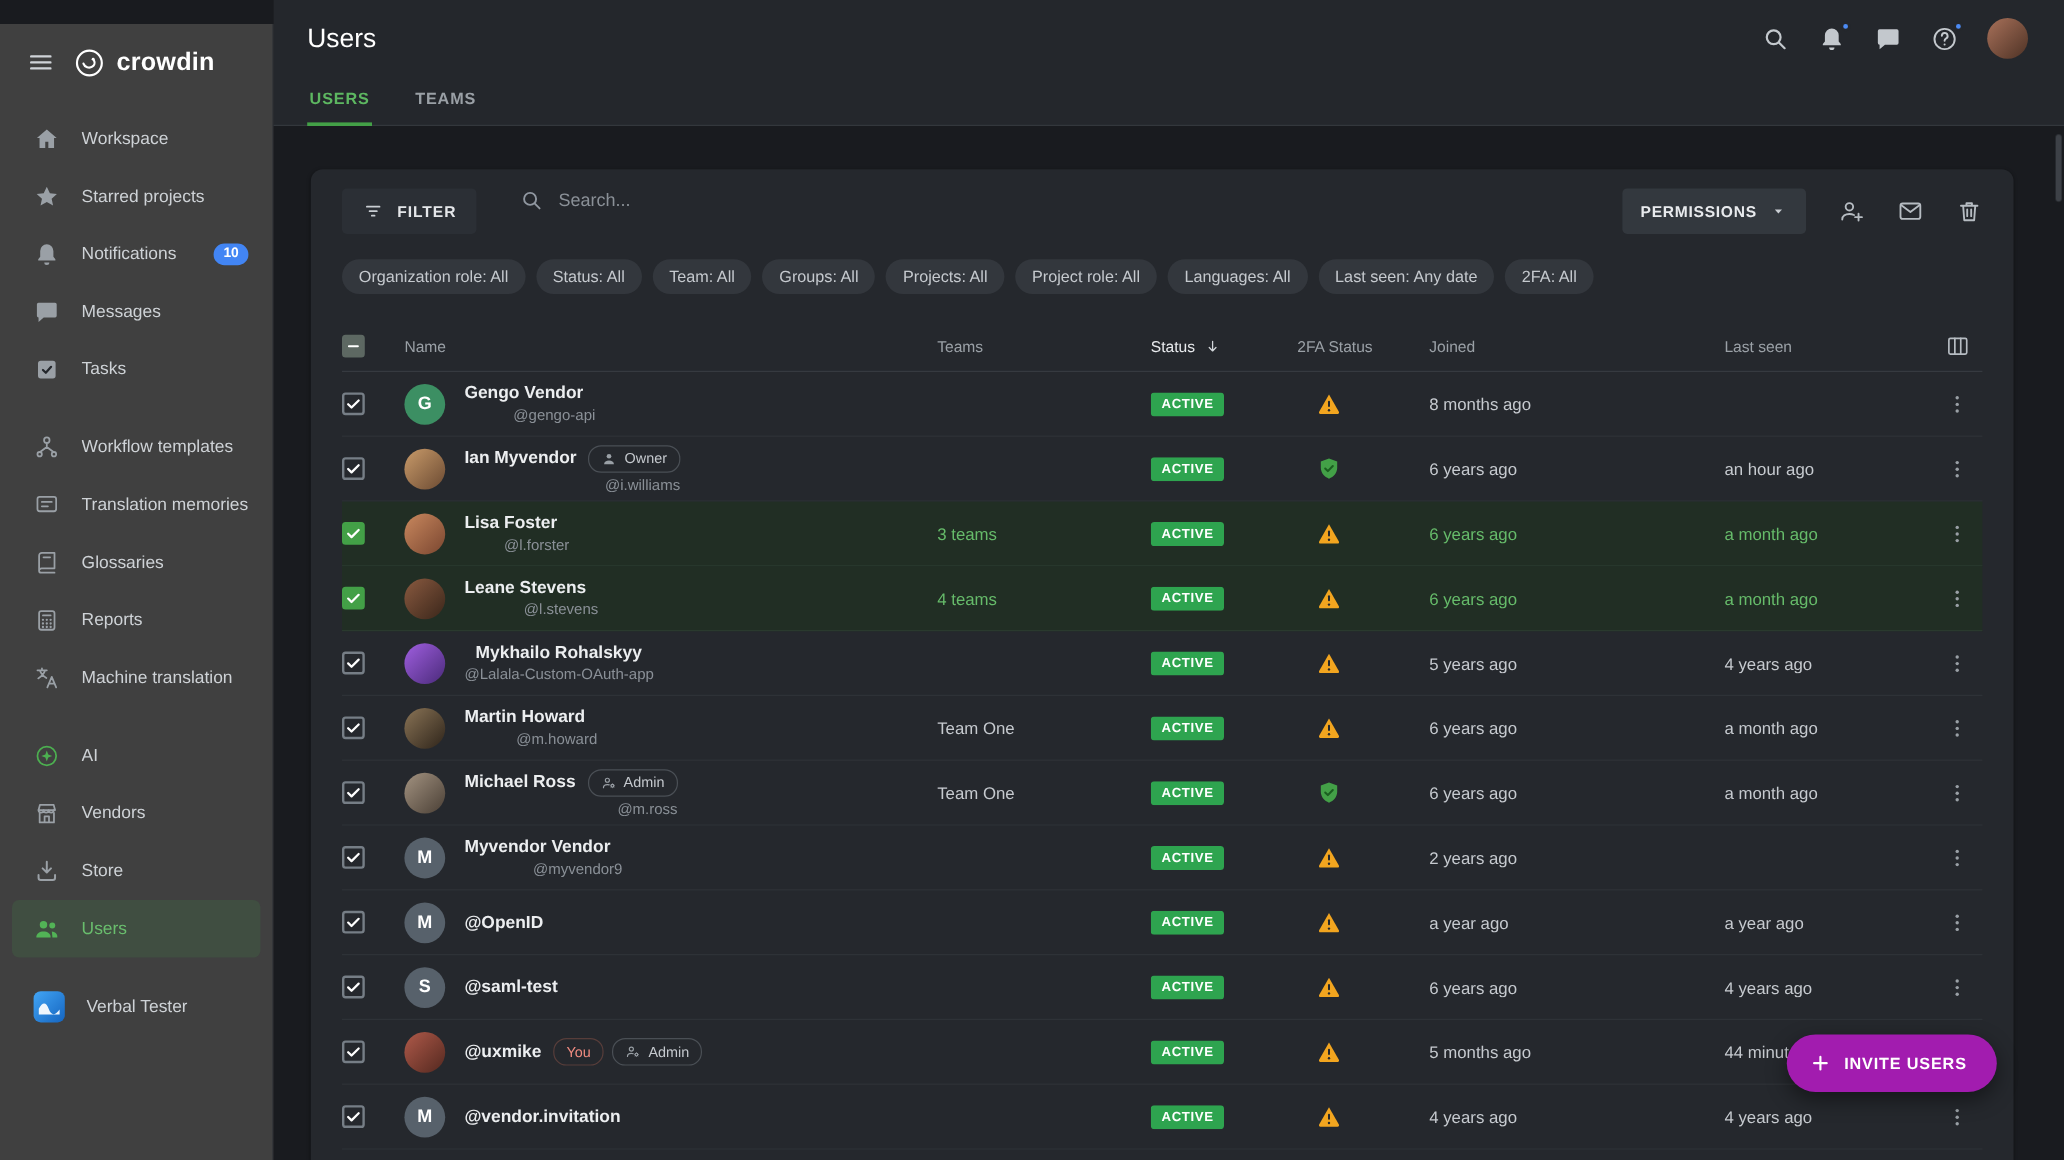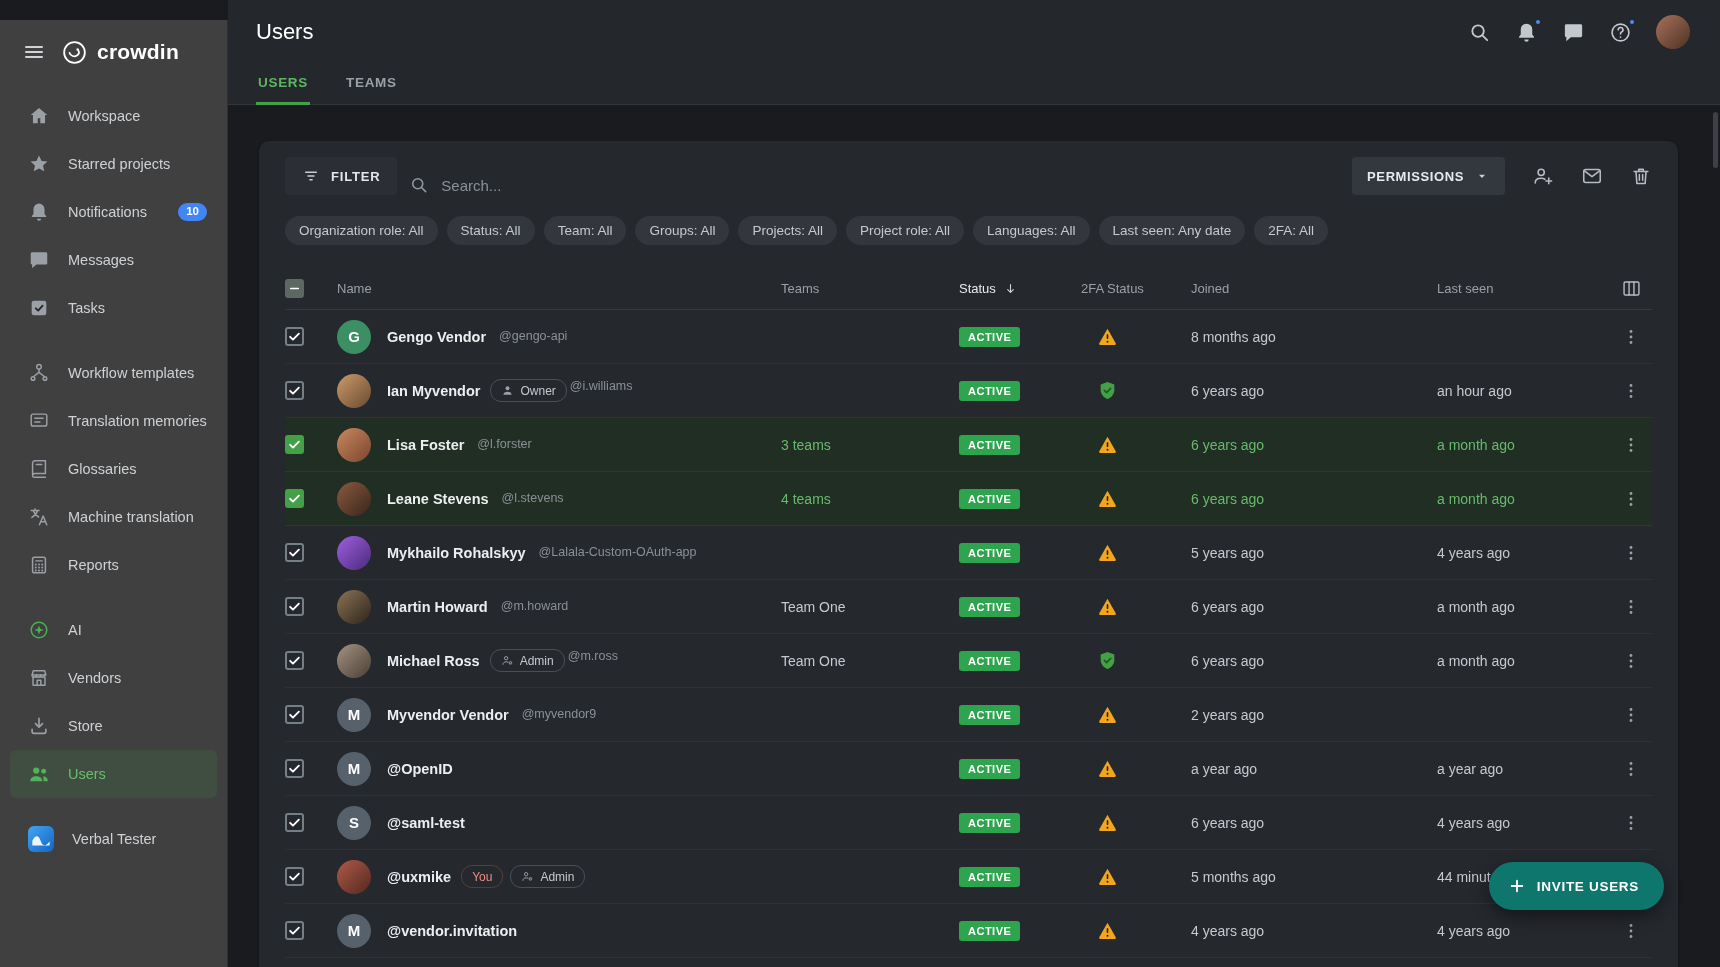--- a/index.html
+++ b/index.html
@@ -40,21 +40,21 @@
   .dot { position:absolute; top:-3px; right:-4px; width:8px; height:8px; border-radius:50%; background:#4c8bf5; border:2px solid #24272c; }
   .avatar-sm { width:34px; height:34px; border-radius:50%; display:flex; align-items:center; justify-content:center; cursor:pointer; }
   .tabs { display:flex; gap:34px; padding:0 28px; border-bottom:1px solid #33373c; }
   .tab { padding:11px 2px 12px; font-size:13.5px; font-weight:700; letter-spacing:.7px; color:#9aa0a6; border-bottom:3px solid transparent; margin-bottom:-1px; cursor:pointer; background:none; border-top:none; border-left:none; border-right:none; }
   .tab.active { color:#5db761; border-bottom:3px solid #43a047; }
 
   .content { flex:1; background:#191b1f; padding:36px 42px 0 31px; display:flex; overflow:hidden; }
   .card { flex:1; background:#25282d; border-radius:10px 10px 0 0; padding:16px 26px 0; box-shadow:0 1px 3px rgba(0,0,0,.35); overflow:hidden; }
 
   
-  .toolbar { display:flex; align-items:flex-end; gap:12px; }
+  .toolbar { display:flex; align-items:flex-start; gap:36px; }
   .btn-filter { display:flex; align-items:center; gap:11px; height:38px; padding:0 17px; background:#2b2f35; border:none; border-radius:4px; color:#e4e6e9; font-size:13px; font-weight:700; letter-spacing:.8px; cursor:pointer; font-family:inherit; }
   .btn-filter .icon { width:18px; height:18px; color:#c9ced3; }
   .search-box { flex:1; display:flex; align-items:center; gap:12px; color:#9097a0; }
   .search-box .icon { width:20px; height:20px; }
   .search-box input { flex:1; background:transparent; border:none; outline:none; color:#e8eaed; font-size:15px; font-family:inherit; }
   .search-box input::placeholder { color:#8a9097; }
   .tool-right { display:flex; align-items:center; gap:27px; margin-left:auto; }
   .btn-perms { display:flex; align-items:center; gap:10px; height:38px; padding:0 15px; background:#33383e; border:none; border-radius:4px; color:#e8eaed; font-size:13px; font-weight:700; letter-spacing:.6px; cursor:pointer; font-family:inherit; }
   .btn-perms .icon { width:16px; height:16px; color:#c9ced3; }
   .tool-icon { width:22px; height:22px; color:#b6bcc2; background:none; border:none; padding:0; cursor:pointer; }
@@ -79,38 +79,38 @@
 
   .cb { width:19px; height:19px; border:2px solid #767e86; border-radius:3px; display:flex; align-items:center; justify-content:center; cursor:pointer; }
   .cb svg { display:none; width:13px; height:13px; }
   .cb.checked { background:#43a047; border-color:#43a047; }
   .cb.checked svg { display:block; }
   .cb.ind { background:#5d6862; border-color:#5d6862; }
   .cb.ind svg { display:block; }
 
   .user-cell { display:flex; align-items:center; gap:16px; padding-left:6px; min-width:0; }
   .avatar { width:34px; height:34px; border-radius:50%; flex:0 0 34px; display:flex; align-items:center; justify-content:center; font-size:15px; font-weight:600; color:#fff; }
-  .nameblock { display:flex; flex-direction:row; justify-content:center; gap:3px; min-width:0; }
+  .nameblock { display:flex; flex-direction:column; justify-content:center; gap:3px; min-width:0;align-items:flex-end; }
   .line1 { display:flex; align-items:center; gap:10px; }
   .uname { font-size:14.5px; font-weight:600; color:#eceef0; white-space:nowrap; }
   .sub { font-size:12.5px; color:#8a9097; white-space:nowrap; }
   .badge-pill { display:flex; align-items:center; gap:6px; height:23px; padding:0 10px; border:1px solid #4a4f55; border-radius:11px; font-size:12px; color:#c5c9ce; white-space:nowrap; }
   .badge-pill .bicon { width:13px; height:13px; color:#9aa0a6; }
   .badge-pill.you { color:#ef8b80; border-color:#573d3a; }
 
   .cell { font-size:14px; color:#c6cacf; white-space:nowrap; overflow:hidden; text-overflow:ellipsis; }
   .trow.selected .cell.dim { color:#66bb6a; }
   .status-badge { display:inline-block; background:#2ea44f; color:#fff; font-size:11px; font-weight:700; letter-spacing:.5px; padding:5px 9px 4px; border-radius:3px; line-height:1; }
   .tfa-cell { padding-left:16px; }
   .tfa-cell .tfa-icon { width:21px; height:21px; display:block; }
   .kebab-cell { display:flex; justify-content:center; }
   .kebab-btn { width:20px; height:20px; color:#9aa0a6; background:none; border:none; padding:0; cursor:pointer; }
 
   
-  .invite { position:fixed; right:56px; bottom:57px; height:48px; display:flex; align-items:center; gap:11px; padding:0 25px 0 19px; background:#0f766e; border:none; border-radius:24px; color:#fff; font-size:13.5px; font-weight:700; letter-spacing:.7px; cursor:pointer; box-shadow:0 6px 18px rgba(0,0,0,.45); font-family:inherit; }
+  .invite { position:fixed; right:56px; bottom:57px; height:48px; display:flex; align-items:center; gap:11px; padding:0 25px 0 19px; background:#a21caf; border:none; border-radius:24px; color:#fff; font-size:13.5px; font-weight:700; letter-spacing:.7px; cursor:pointer; box-shadow:0 6px 18px rgba(0,0,0,.45); font-family:inherit; }
   .invite .icon { width:18px; height:18px; }
 
   .scroll-thumb { position:fixed; right:2px; top:112px; width:5px; height:56px; background:#3d4147; border-radius:3px; }
 
   span[data-icon] svg, .icon svg, .cols-btn svg, .kebab-btn svg, .tool-icon svg, .icon-btn svg, .hamburger svg, .logo-mark svg, .cb svg, .tfa-icon svg, .bicon svg { width:100%; height:100%; display:block; }
 </style>
 </head>
 <body>
 
 <div class="app">
@@ -232,40 +232,40 @@
                 <path d="M9 7h6"></path>
               </svg>
             </span>
 
               <span class="side-label">Glossaries</span>
 
             </div>
 
             <div class="side-item">
               <span class="icon" data-icon="item.icon">
-              <svg viewBox="0 0 24 24" fill="none" stroke="currentColor" stroke-width="1.6" stroke-linecap="round" stroke-linejoin="round">
-                <path d="M3.5 5h8.5M7.6 3.3V5M10.5 5c-1 3.1-3.3 5.7-6.3 7.4M5.6 5c1 2.9 3.1 5.3 6 7"></path>
-                <path d="M12.5 20.5l4-9.5 4 9.5M13.9 17.2h5.2"></path>
-              </svg>
-            </span>
-
-              <span class="side-label">Machine translation</span>
-
-            </div>
-
-            <div class="side-item">
-              <span class="icon" data-icon="item.icon">
               <svg viewBox="0 0 24 24" fill="none" stroke="currentColor" stroke-width="1.6">
                 <rect x="5" y="3.5" width="14" height="17" rx="2"></rect>
                 <path d="M8.5 7.5h7" stroke-linecap="round"></path>
                 <path d="M8.5 11.5h.01M12 11.5h.01M15.5 11.5h.01M8.5 14.8h.01M12 14.8h.01M15.5 14.8h.01M8.5 18h.01M12 18h.01M15.5 18h.01" stroke-linecap="round" stroke-width="2.1"></path>
               </svg>
             </span>
 
               <span class="side-label">Reports</span>
+
+            </div>
+
+            <div class="side-item">
+              <span class="icon" data-icon="item.icon">
+              <svg viewBox="0 0 24 24" fill="none" stroke="currentColor" stroke-width="1.6" stroke-linecap="round" stroke-linejoin="round">
+                <path d="M3.5 5h8.5M7.6 3.3V5M10.5 5c-1 3.1-3.3 5.7-6.3 7.4M5.6 5c1 2.9 3.1 5.3 6 7"></path>
+                <path d="M12.5 20.5l4-9.5 4 9.5M13.9 17.2h5.2"></path>
+              </svg>
+            </span>
+
+              <span class="side-label">Machine translation</span>
 
             </div>
           </div>
 
         <div class="side-section">
 
             <div class="side-item green-icon">
               <span class="icon" data-icon="item.icon">
               <svg viewBox="0 0 24 24" fill="none" stroke="currentColor" stroke-width="1.6">
                 <circle cx="12" cy="12" r="8.5"></circle>

